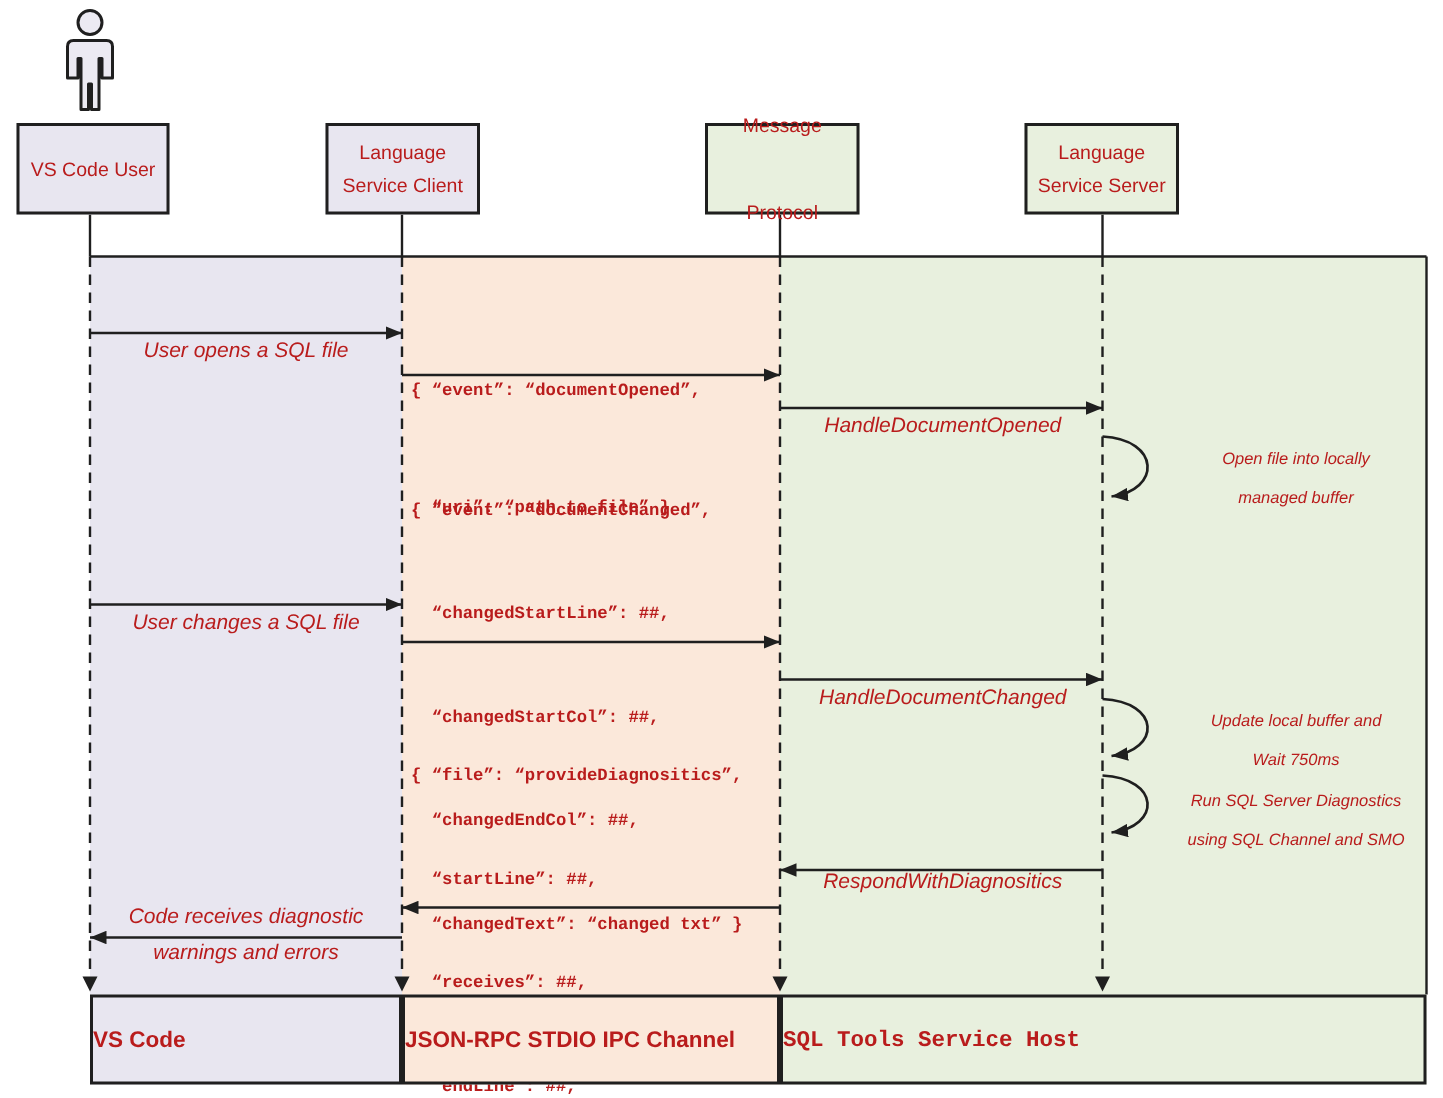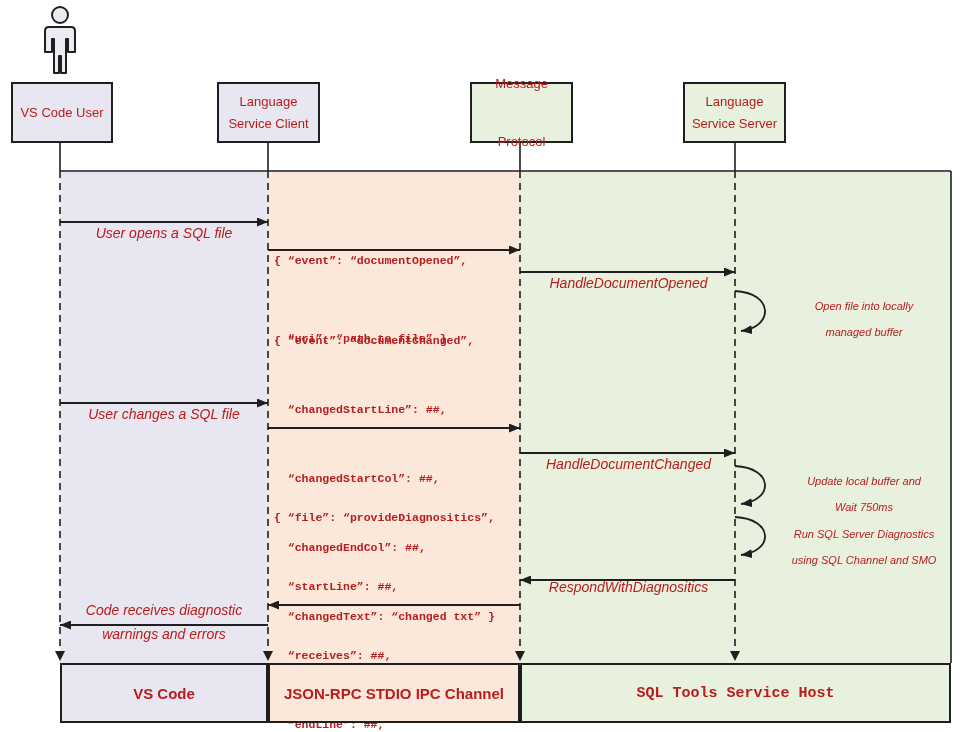--- a/index.html
+++ b/index.html
@@ -14,21 +14,21 @@
             display:flex;flex-direction:column;justify-content:center;align-items:center;
             font-size:13px;line-height:22px;z-index:3;box-sizing:border-box;text-align:center;}
   .actorbox.lav{background:var(--lavender);}
   .actorbox.grn{background:var(--green);}
   .lbl{position:absolute;z-index:3;font-style:italic;font-size:14px;text-align:center;margin-top:22px;}
   .jsonblock{position:absolute;z-index:3;left:274px;font-family:"Liberation Mono",monospace;
              font-weight:bold;font-size:11.5px;line-height:23px;white-space:pre;}
   .note{position:absolute;z-index:3;left:768px;width:192px;font-style:italic;font-size:11px;
         line-height:26px;text-align:center;}
   .footcell{position:absolute;top:663px;height:60px;border:2px solid #1f1f1f;box-sizing:border-box;
-            display:flex;align-items:center;justify-content:center;font-weight:bold;font-size:15px;z-index:3;}
+            display:flex;align-items:center;font-weight:bold;font-size:15px;z-index:3;}
   .footcell.lav{background:var(--lavender);}
   .footcell.pch{background:var(--peach);}
   .footcell.grn{background:var(--green);font-family:Liberation Mono, monospace;}
 </style>
 </head>
 <body>
 
 <div id="canvas">
 
   <div class="band lav"></div>

